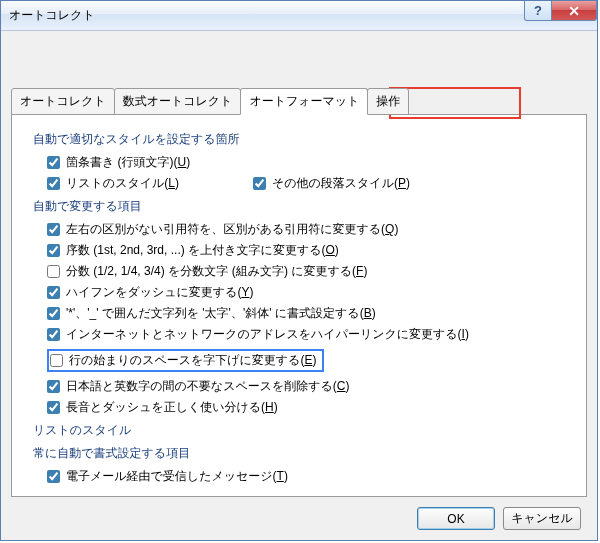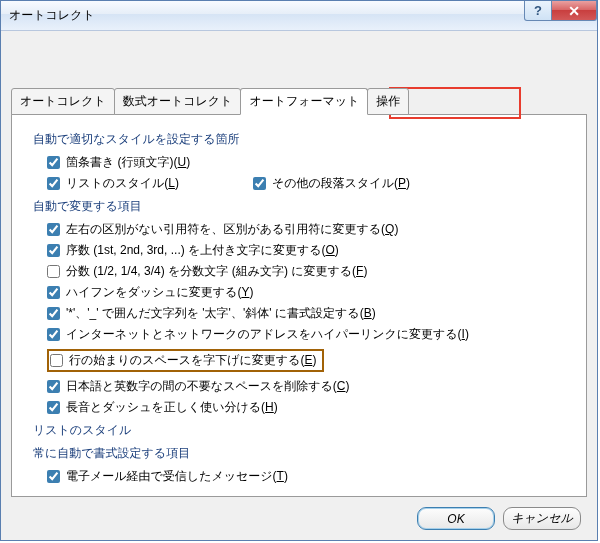--- a/index.html
+++ b/index.html
@@ -129,40 +129,39 @@
     white-space: nowrap;
   }
   .chk input {
     margin: 0 6px 0 0;
     width: 13px;
     height: 13px;
     accent-color: #3c7fb1;
   }
   .chk span u { text-decoration: underline; }
   .red-outline {
-    border: 2px solid #a16207;
+    border: 2px solid #3b82f6;
     padding: 1px 4px 1px 1px;
     margin: 2px 0;
     display: inline-flex;
   }
   .buttonbar {
     display: flex;
     justify-content: flex-end;
     padding: 10px 6px 0 0;
     gap: 8px;
   }
   .btn {
     min-width: 78px;
     height: 23px;
     border: 1px solid #8a8a8a;
     background: linear-gradient(to bottom, #fdfdfd, #e8e8e8);
-    border-radius: 9px;
+    border-radius: 3px;
     font-size: 12px;
     cursor: pointer;
-    font-style: italic;
   }
   .btn.default {
     border: 1px solid #3c7fb1;
     box-shadow: 0 0 0 1px #a6d0ea inset;
   }
 </style>
 </head>
 <body>
 
 <div class="window">

